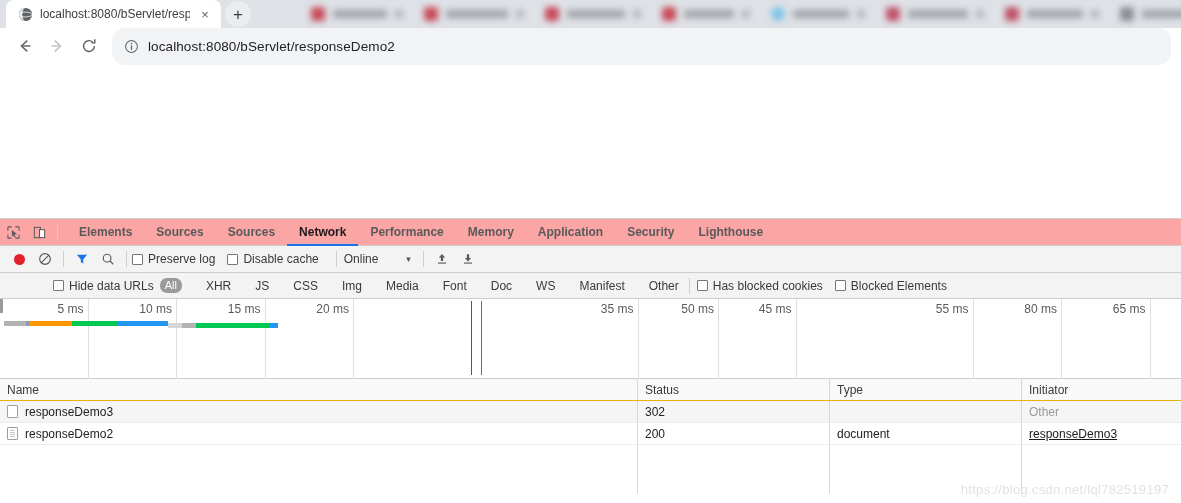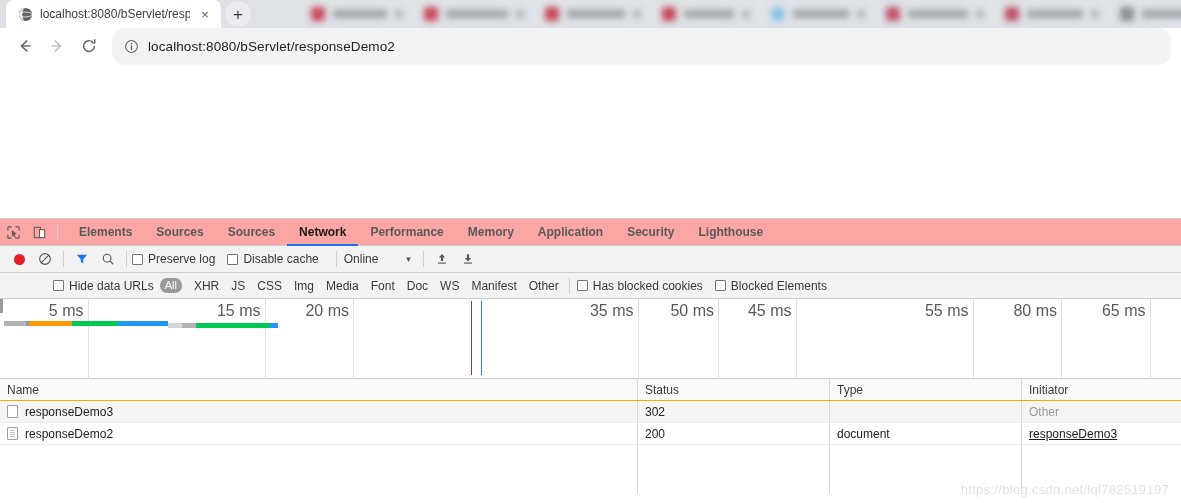--- a/index.html
+++ b/index.html
@@ -105,33 +105,33 @@
   .dt-filterbar {
     height:26px; display:flex; align-items:center; background:#f3f3f3;
     border-bottom:1px solid #cdcdcd;
   }
   .filterinput {
     width:170px; height:26px; display:flex; align-items:center;
     padding-left:6px; color:#9a9a9a; font-size:12px;
     border-right:1px solid #d8d8d8;
   }
   .fb-sep { width:1px; height:16px; background:#d0d0d0; margin:0 7px; }
-  .typefilter { display:flex; align-items:center; gap:12px; font-size:12px; color:#3a3a3a; }
+  .typefilter { display:flex; align-items:center; gap:24px; font-size:12px; color:#3a3a3a; }
   .typefilter .pill {
     background:#9a9a9a; color:#fff; border-radius:7px; padding:1px 5px;
     font-size:11px; line-height:13px;
   }
 
   
   .overview { height:80px; background:#fff; position:relative; border-bottom:1px solid #cdcdcd; }
   .tick {
     position:absolute; top:0; height:80px; border-right:1px solid #e0e0e0;
   }
   .tick span {
-    position:absolute; right:4px; top:3px; font-size:16px; color:#5a5a5a;
+    position:absolute; right:4px; top:3px; font-size:12px; color:#5a5a5a;
     white-space:nowrap;
   }
   .leftedge { position:absolute; left:0; top:0; width:3px; height:14px; background:#9a9a9a; }
   .barrow { position:absolute; left:0; height:5px; }
   .seg { position:absolute; top:0; height:5px; }
   .evline { position:absolute; top:2px; width:1px; height:74px; }
 
   
   .reqtable { background:#fff; }
   .rt-head {
@@ -386,20 +386,23 @@
         <span class="chk"></span>
         <span>Blocked Elements</span>
       </label>
     </div>
 
     <div class="overview" id="overview">
       <div class="leftedge"></div>
     <div class="tick" style="left: 0px; width: 88.5px;">
           <span>5 ms</span>
         </div>
+        <div class="tick" style="left: 0px; width: 177px;">
+          <span>10 ms</span>
+        </div>
         <div class="tick" style="left: 0px; width: 265.5px;">
           <span>15 ms</span>
         </div>
         <div class="tick" style="left: 0px; width: 354px;">
           <span>20 ms</span>
         </div>
         <div class="tick" style="left: 0px; width: 619.5px; margin-left: 19px;">
           <span>35 ms</span>
         </div>
         <div class="tick" style="left: 0px; width: 796.5px;">

